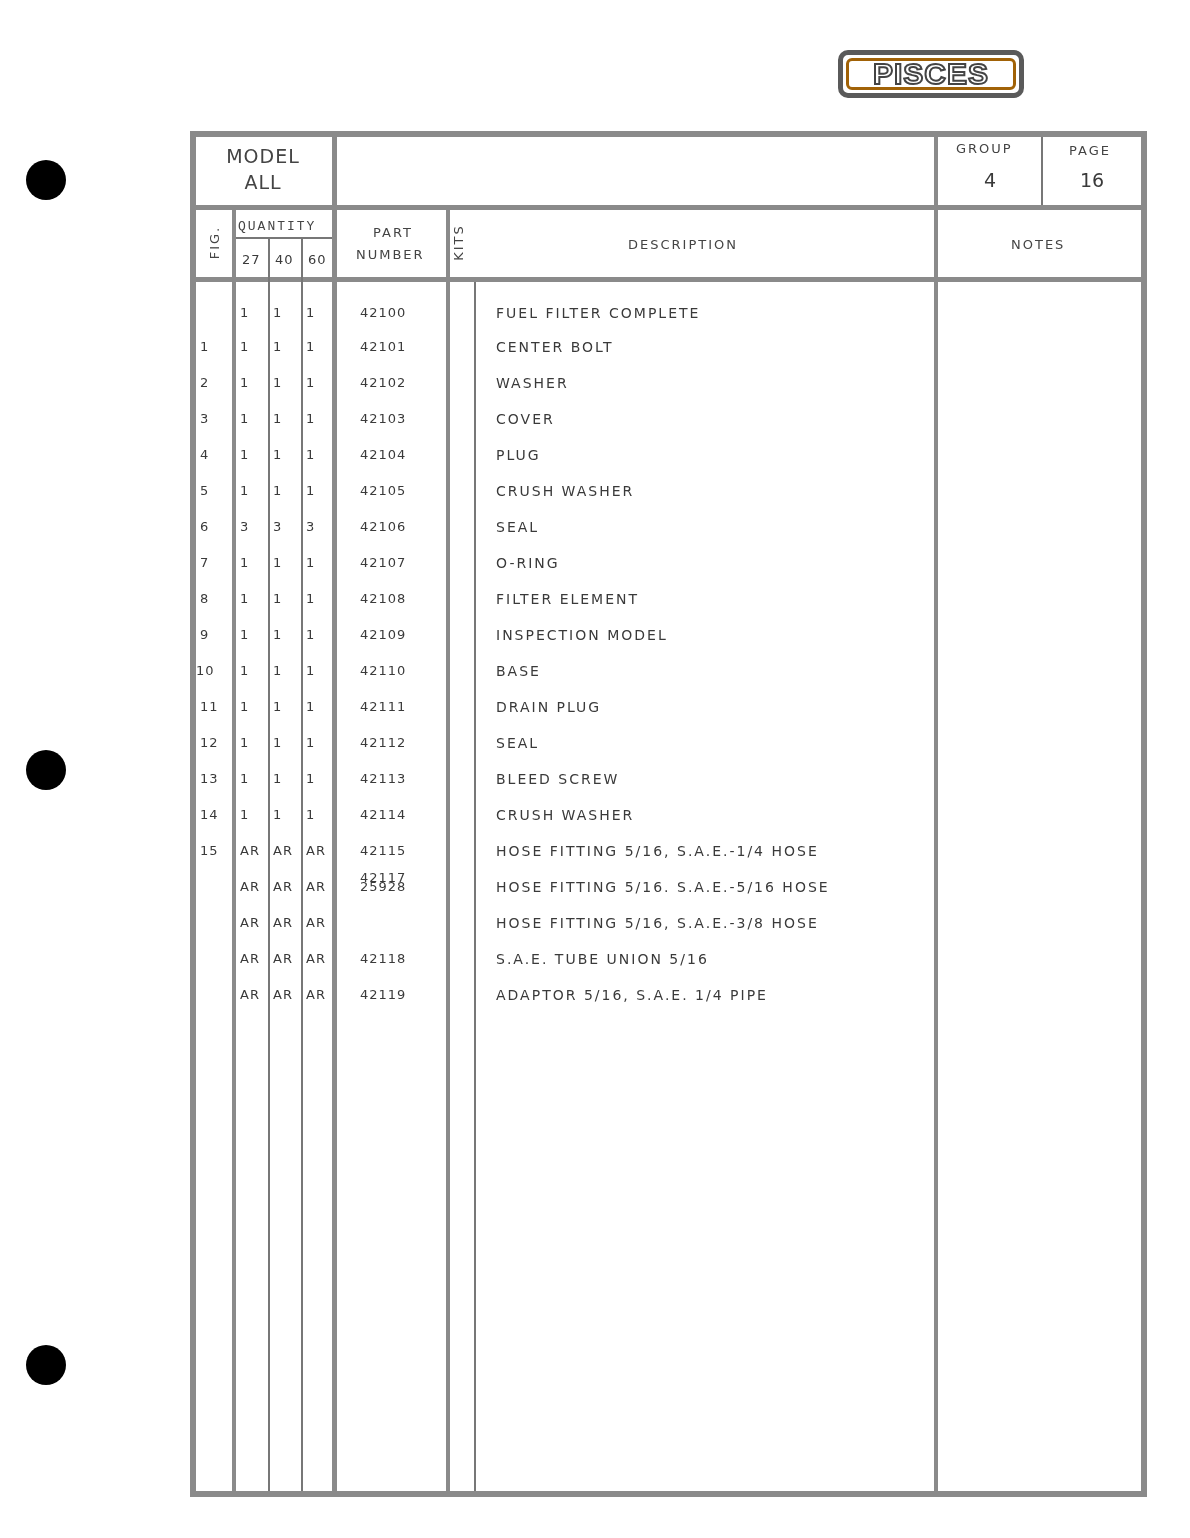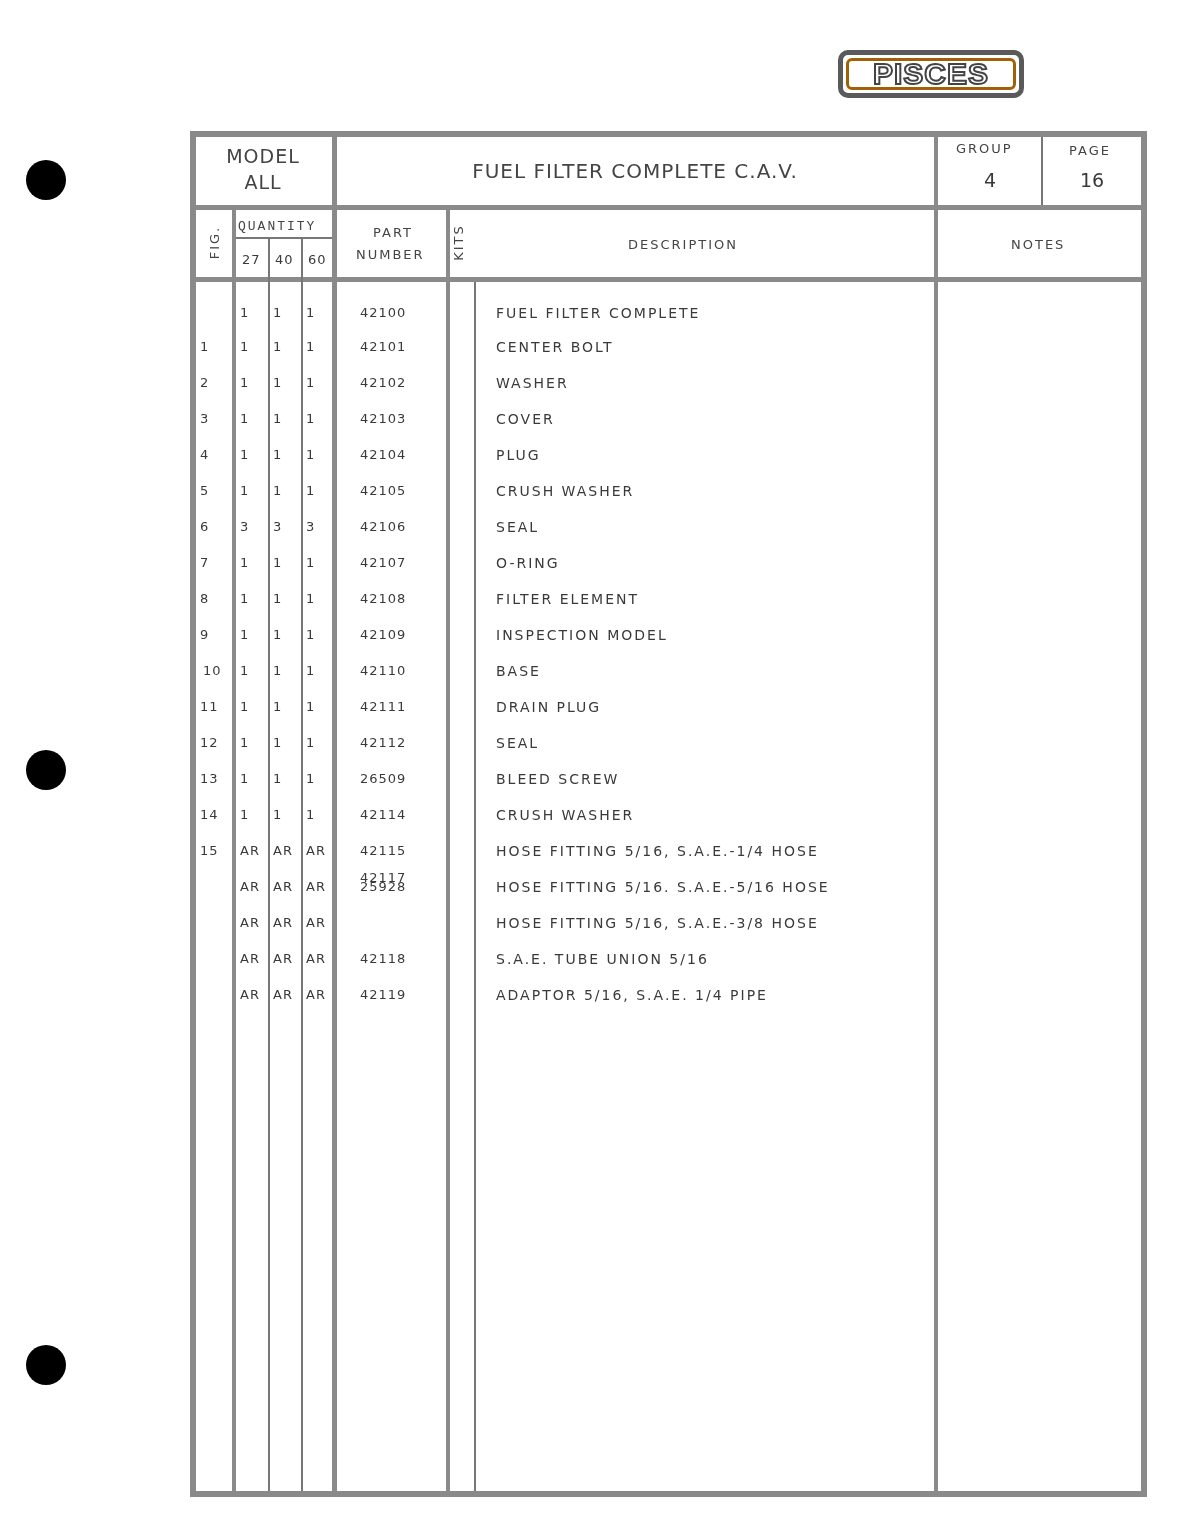--- a/index.html
+++ b/index.html
@@ -50,21 +50,20 @@
   <div class="hline thin" style="left:40px; top:100px; width:96px; height:2px;"></div>
   <div class="vline thin" style="left:72px; top:100px; width:2px; height:1254px;"></div>
   <div class="vline thin" style="left:105px; top:100px; width:2px; height:1254px;"></div>
   <div class="vline" style="left:250px; top:68px; width:4px; height:1286px;"></div>
   <div class="vline thin" style="left:278px; top:145px; width:2px; height:1209px;"></div>
 
   <div class="hdr-model">
     <div>MODEL</div>
     <div>ALL</div>
   </div>
-  <div class="title">FUEL FILTER COMPLETE C.A.V.</div>
   <div class="txt small-h" style="left:760px; top:4px; font-size:13px;">GROUP</div>
   <div class="txt" style="left:788px; top:32px; font-size:19px;">4</div>
   <div class="txt small-h" style="left:873px; top:6px; font-size:13px;">PAGE</div>
   <div class="txt" style="left:884px; top:32px; font-size:19px;">16</div>
 
   <div class="fig-rot" style="left:-2px; top:98px; width:40px; text-align:center;">FIG.</div>
   <div class="txt small-h" style="left:42px; top:82px; font-size:13px;font-family:Liberation Mono, monospace;">QUANTITY</div>
   <div class="txt num" style="left:46px; top:115px;">27</div>
   <div class="txt num" style="left:79px; top:115px;">40</div>
   <div class="txt num" style="left:112px; top:115px;">60</div>
@@ -149,21 +148,21 @@
       </div>
       <div>
         <div class="txt num" style="left: 4px; top: 490px;">9</div>
         <div class="txt num" style="left: 44px; top: 490px;">1</div>
         <div class="txt num" style="left: 77px; top: 490px;">1</div>
         <div class="txt num" style="left: 110px; top: 490px;">1</div>
         <div class="txt num" style="left: 164px; top: 490px;">42109</div>
         <div class="txt row-text" style="left: 300px; top: 490px;">INSPECTION MODEL</div>
       </div>
       <div>
-        <div class="txt num" style="left: 7px; top: 526px;">10</div>
+        <div class="txt num" style="left: 0; top: 526px;">10</div>
         <div class="txt num" style="left: 44px; top: 526px;">1</div>
         <div class="txt num" style="left: 77px; top: 526px;">1</div>
         <div class="txt num" style="left: 110px; top: 526px;">1</div>
         <div class="txt num" style="left: 164px; top: 526px;">42110</div>
         <div class="txt row-text" style="left: 300px; top: 526px;">BASE</div>
       </div>
       <div>
         <div class="txt num" style="left: 4px; top: 562px;">11</div>
         <div class="txt num" style="left: 44px; top: 562px;">1</div>
         <div class="txt num" style="left: 77px; top: 562px;">1</div>
@@ -177,21 +176,21 @@
         <div class="txt num" style="left: 77px; top: 598px;">1</div>
         <div class="txt num" style="left: 110px; top: 598px;">1</div>
         <div class="txt num" style="left: 164px; top: 598px;">42112</div>
         <div class="txt row-text" style="left: 300px; top: 598px;">SEAL</div>
       </div>
       <div>
         <div class="txt num" style="left: 4px; top: 634px;">13</div>
         <div class="txt num" style="left: 44px; top: 634px;">1</div>
         <div class="txt num" style="left: 77px; top: 634px;">1</div>
         <div class="txt num" style="left: 110px; top: 634px;">1</div>
-        <div class="txt num" style="left: 164px; top: 634px;">26509</div>
+        <div class="txt num" style="left: 164px; top: 634px;">42113</div>
         <div class="txt row-text" style="left: 300px; top: 634px;">BLEED SCREW</div>
       </div>
       <div>
         <div class="txt num" style="left: 4px; top: 670px;">14</div>
         <div class="txt num" style="left: 44px; top: 670px;">1</div>
         <div class="txt num" style="left: 77px; top: 670px;">1</div>
         <div class="txt num" style="left: 110px; top: 670px;">1</div>
         <div class="txt num" style="left: 164px; top: 670px;">42114</div>
         <div class="txt row-text" style="left: 300px; top: 670px;">CRUSH WASHER</div>
       </div>

